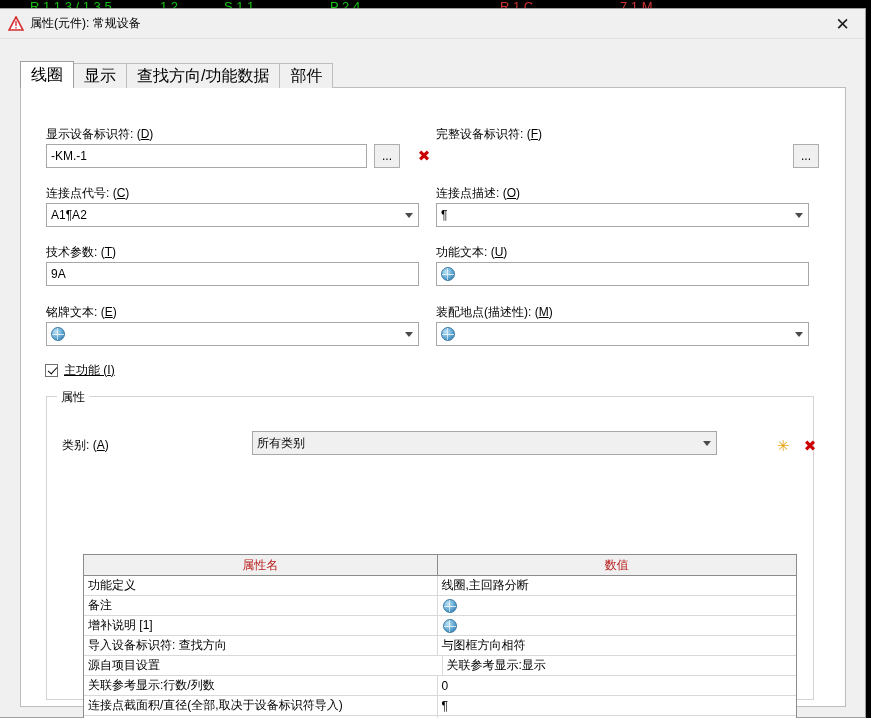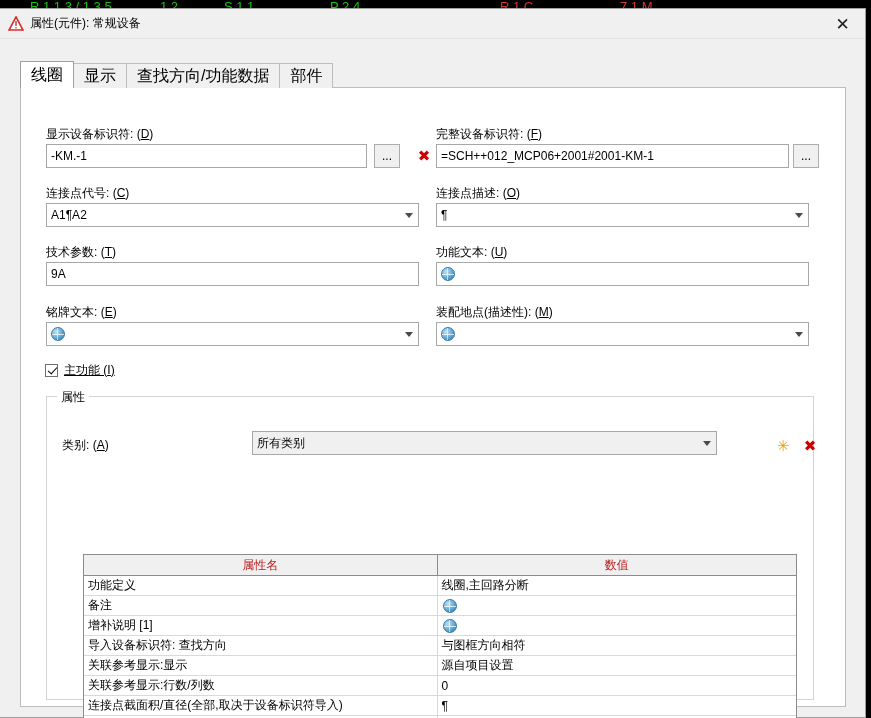--- a/index.html
+++ b/index.html
@@ -322,21 +322,20 @@
       <div class="label" style="left:25px; top:38px;">
         <span>显示设备标识符:</span> (<u>D</u>)
       </div>
       <div class="field" style="left:25px; top:56px; width:321px;">-KM.-1</div>
       <div class="btn-sq" style="left:353px; top:56px;">...</div>
       <div class="btn-x" style="left:392px; top:57px;">✖</div>
 
       <div class="label" style="left:415px; top:38px;">
         <span>完整设备标识符:</span> (<u>F</u>)
       </div>
-      <div class="field" style="left:415px; top:56px; width:353px;">=SCH++012_MCP06+2001#2001-KM-1</div>
       <div class="btn-sq" style="left:772px; top:56px;">...</div>
 
       <div class="label" style="left:25px; top:97px;">
         <span>连接点代号:</span> (<u>C</u>)
       </div>
       <div class="combo" style="left:25px; top:115px; width:373px;">
         <span>A1¶A2</span>
         <span class="arrow"></span>
       </div>
 
@@ -414,22 +413,22 @@
             <div class="td" style="width:354px;">增补说明  [1]</div>
             <div class="td" style="width:359px;">
                 <span class="globe"></span>
               </div>
           </div>
           <div class="trow">
             <div class="td" style="width:354px;">导入设备标识符: 查找方向</div>
             <div class="td" style="width:359px;">与图框方向相符</div>
           </div>
           <div class="trow">
+            <div class="td" style="width:359px;">源自项目设置</div>
             <div class="td" style="width:354px;">关联参考显示:显示</div>
-            <div class="td" style="width:359px;">源自项目设置</div>
           </div>
           <div class="trow">
             <div class="td" style="width:354px;">关联参考显示:行数/列数</div>
             <div class="td" style="width:359px;">0</div>
           </div>
           <div class="trow">
             <div class="td" style="width:354px;">连接点截面积/直径(全部,取决于设备标识符导入)</div>
             <div class="td" style="width:359px;">¶</div>
           </div>
           <div class="trow">

